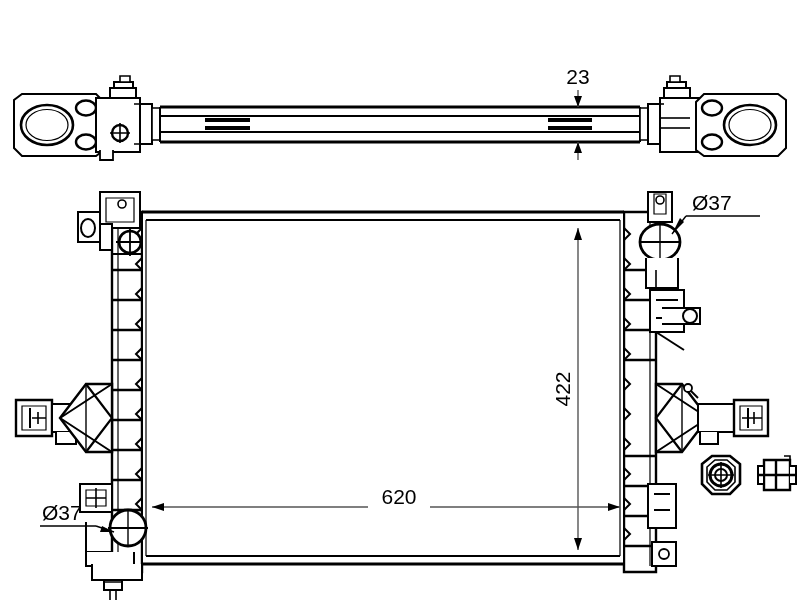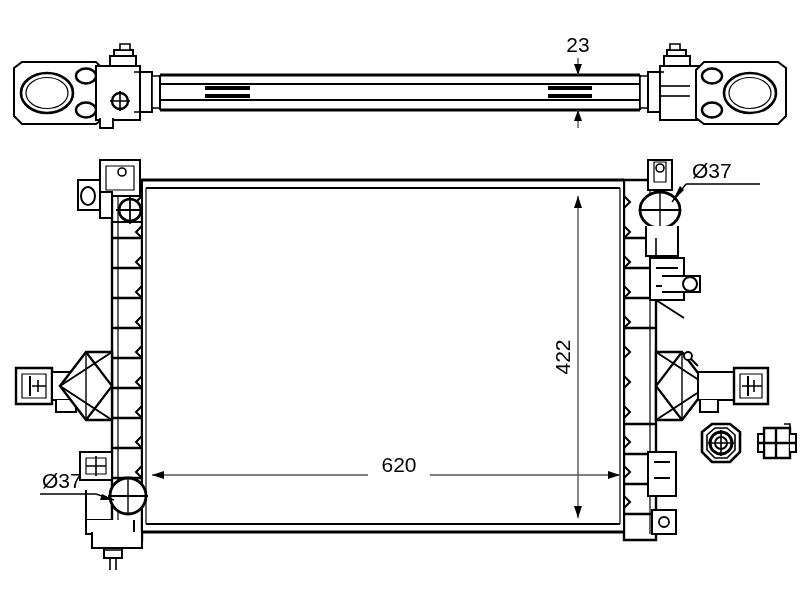--- a/index.html
+++ b/index.html
@@ -1,18 +1,18 @@
 <!DOCTYPE html>
 <html><head>
 <meta charset="utf-8">
 <style>
   html,body{margin:0;padding:0;background:#ffffff;}
   body{width:800px;height:600px;overflow:hidden;
        font-family:"Liberation Sans",sans-serif;}
-  #stage{position:relative;width:800px;height:472px;background:#fdba74;}
+  #stage{position:relative;width:800px;height:472px;background:#fdba74;margin-top:32px;}
   svg{display:block;}
   .dimtext{font-family:"Liberation Sans",sans-serif;font-size:21px;fill:#000;}
 </style>
 </head>
 <body>
 
 <div id="stage">
 
 <svg width="800" height="600" viewBox="0 0 800 600">
 

